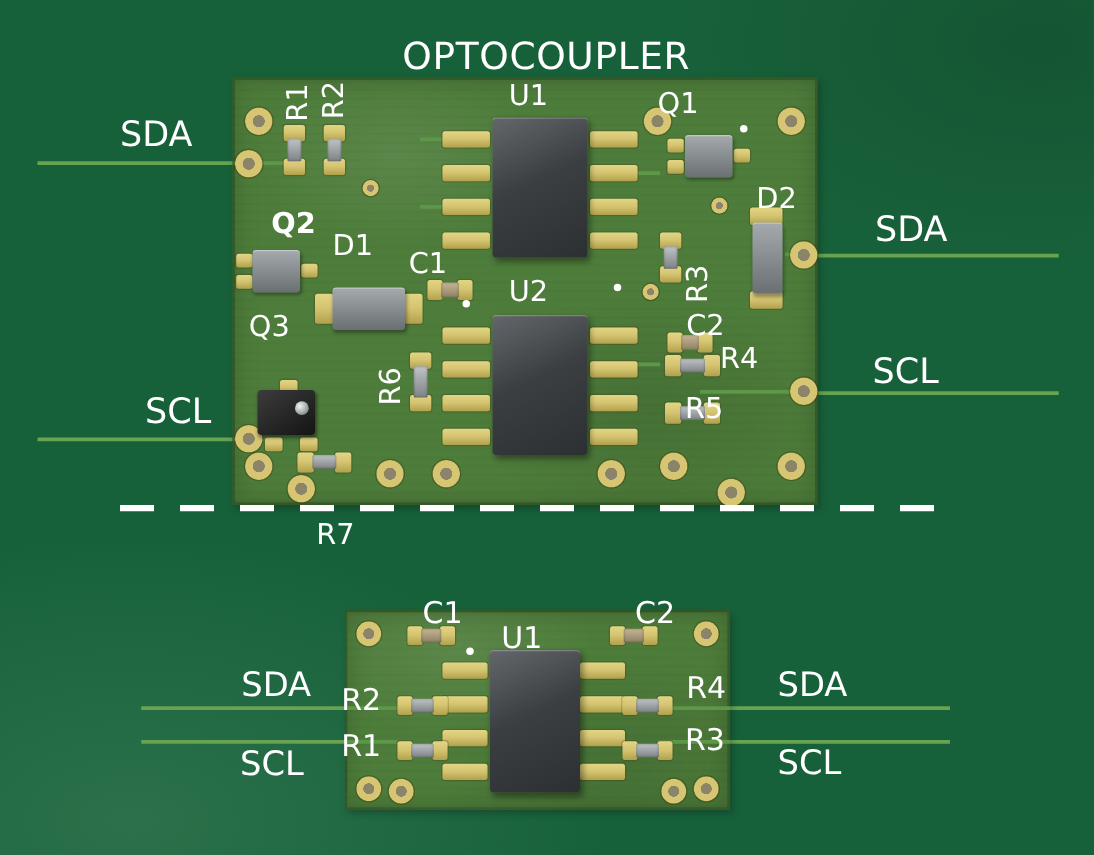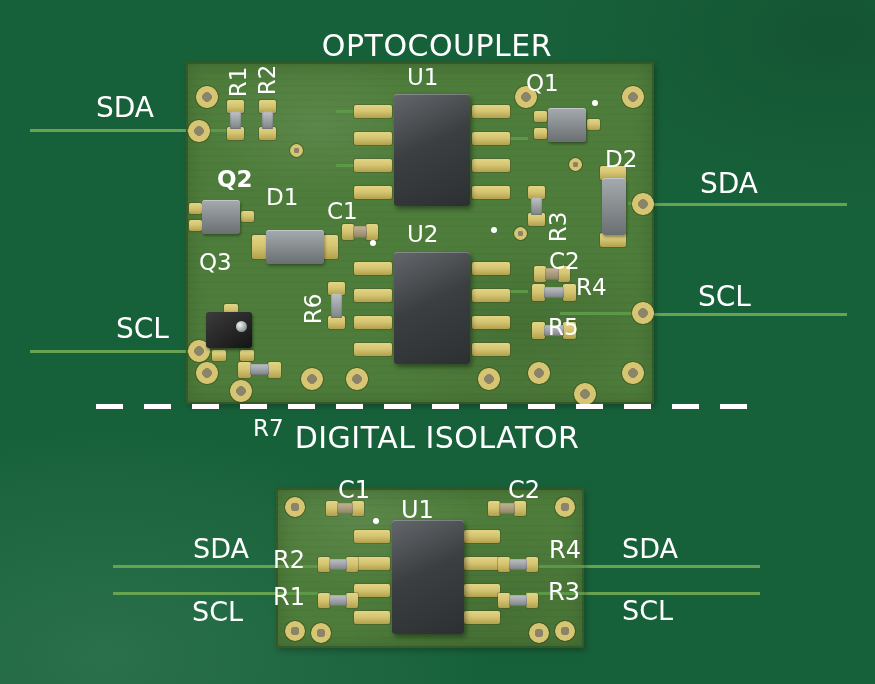--- a/index.html
+++ b/index.html
@@ -200,21 +200,20 @@
   <div class="refdes vert" style="left:543px;top:214px;">R3</div>
   <div class="refdes" style="left:549px;top:248px;">C2</div>
   <div class="refdes" style="left:199px;top:249px;">Q3</div>
   <div class="refdes vert" style="left:298px;top:296px;">R6</div>
   <div class="refdes" style="left:576px;top:274px;">R4</div>
   <div class="refdes" style="left:548px;top:314px;">R5</div>
   <div class="refdes" style="left:253px;top:369px;margin-top:46px;">R7</div>
 
   <div class="dashed" style="left:96px;top:404px;width:668px;"></div>
 
-  <div class="title" style="left:277px;top:420px;width:320px;">DIGITAL ISOLATOR</div>
 
   <div class="trace" style="left:113px;top:565px;width:164px;"></div>
   <div class="trace" style="left:113px;top:592px;width:164px;"></div>
   <div class="trace" style="left:584px;top:565px;width:176px;"></div>
   <div class="trace" style="left:584px;top:592px;width:176px;"></div>
 
   <div class="net sm" style="left:193px;top:533px;">SDA</div>
   <div class="net sm" style="left:192px;top:596px;">SCL</div>
   <div class="net sm" style="left:622px;top:533px;">SDA</div>
   <div class="net sm" style="left:622px;top:595px;">SCL</div>

